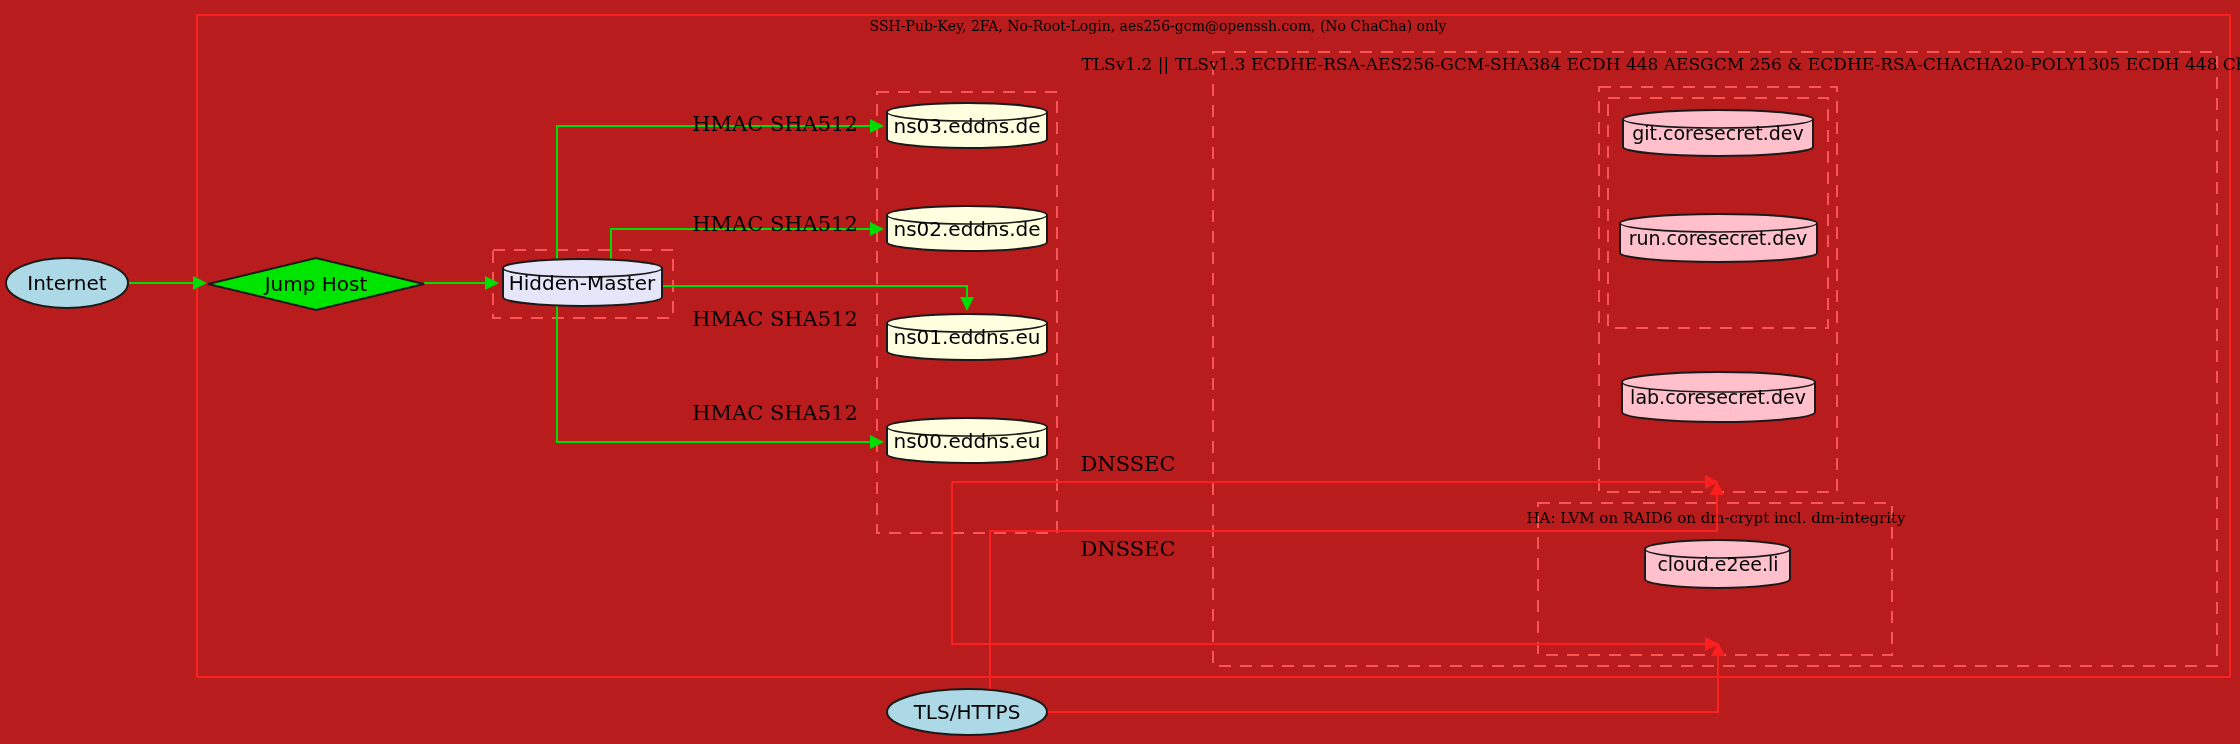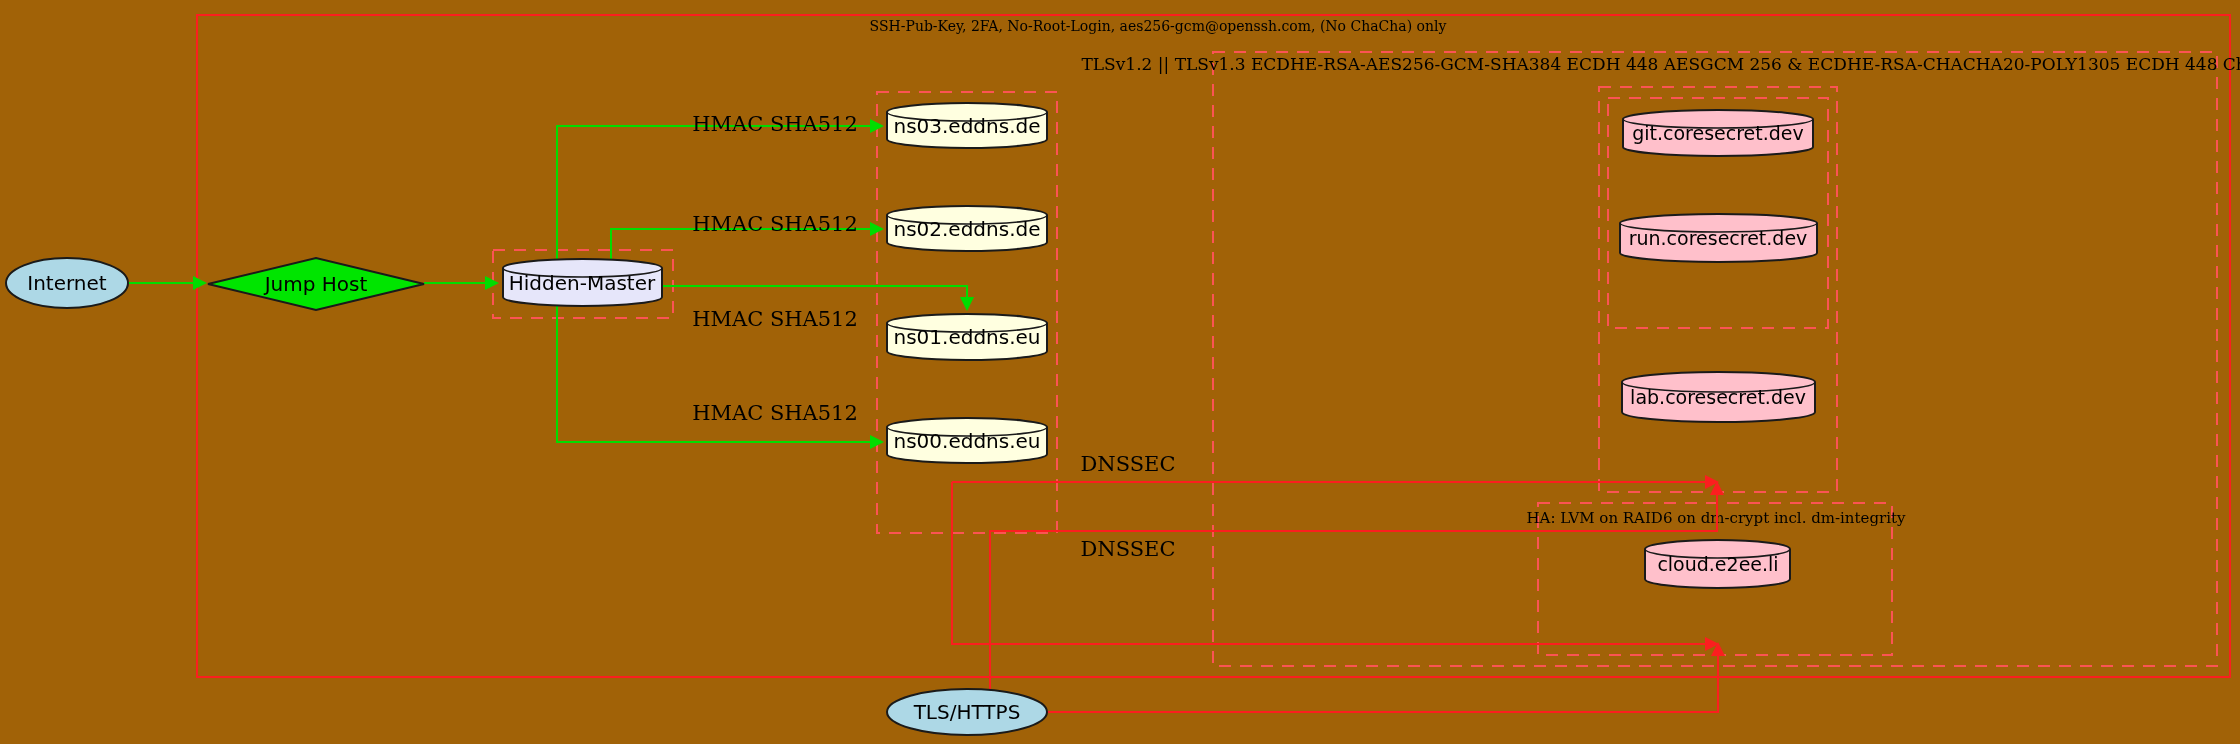--- a/index.html
+++ b/index.html
@@ -1,16 +1,16 @@
 <!DOCTYPE html>
 <html style="--color-background: #ffffff; --color-red_solid: #fb1f1f; --color-red_dashed: #fb5454; --color-green: #00dd00; --color-node_green: #00e500; --color-node_lightblue: #add8e6; --color-node_lavender: #e6e6fa; --color-node_lightyellow: #ffffe0; --color-node_pink: #ffc0cb; --color-text: #000000;"><head>
 <meta charset="utf-8">
 <style>
   html,body{margin:0;padding:0;background:#fff;}
-  .canvas{position:relative;width:2240px;height:744px;background:#a16207;overflow:hidden;
+  .canvas{position:relative;width:2240px;height:744px;background:#b91c1c;overflow:hidden;
           font-family:"DejaVu Sans",sans-serif;}
   svg{position:absolute;left:0;top:0;}
   .cluster-solid{fill:none;stroke:var(--color-red_solid);stroke-width:2;}
   .cluster-dashed{fill:none;stroke:var(--color-red_dashed);stroke-width:2;stroke-dasharray:12 9;}
   .edge-green{fill:none;stroke:var(--color-green);stroke-width:2;}
   .arrow-green{fill:var(--color-green);stroke:none;}
   .edge-red{fill:none;stroke:var(--color-red_solid);stroke-width:2;}
   .arrow-red{fill:var(--color-red_solid);stroke:none;}
   .node-stroke{stroke:#1a1a1a;stroke-width:2;}
   .fill-lightblue{fill:var(--color-node_lightblue);}

